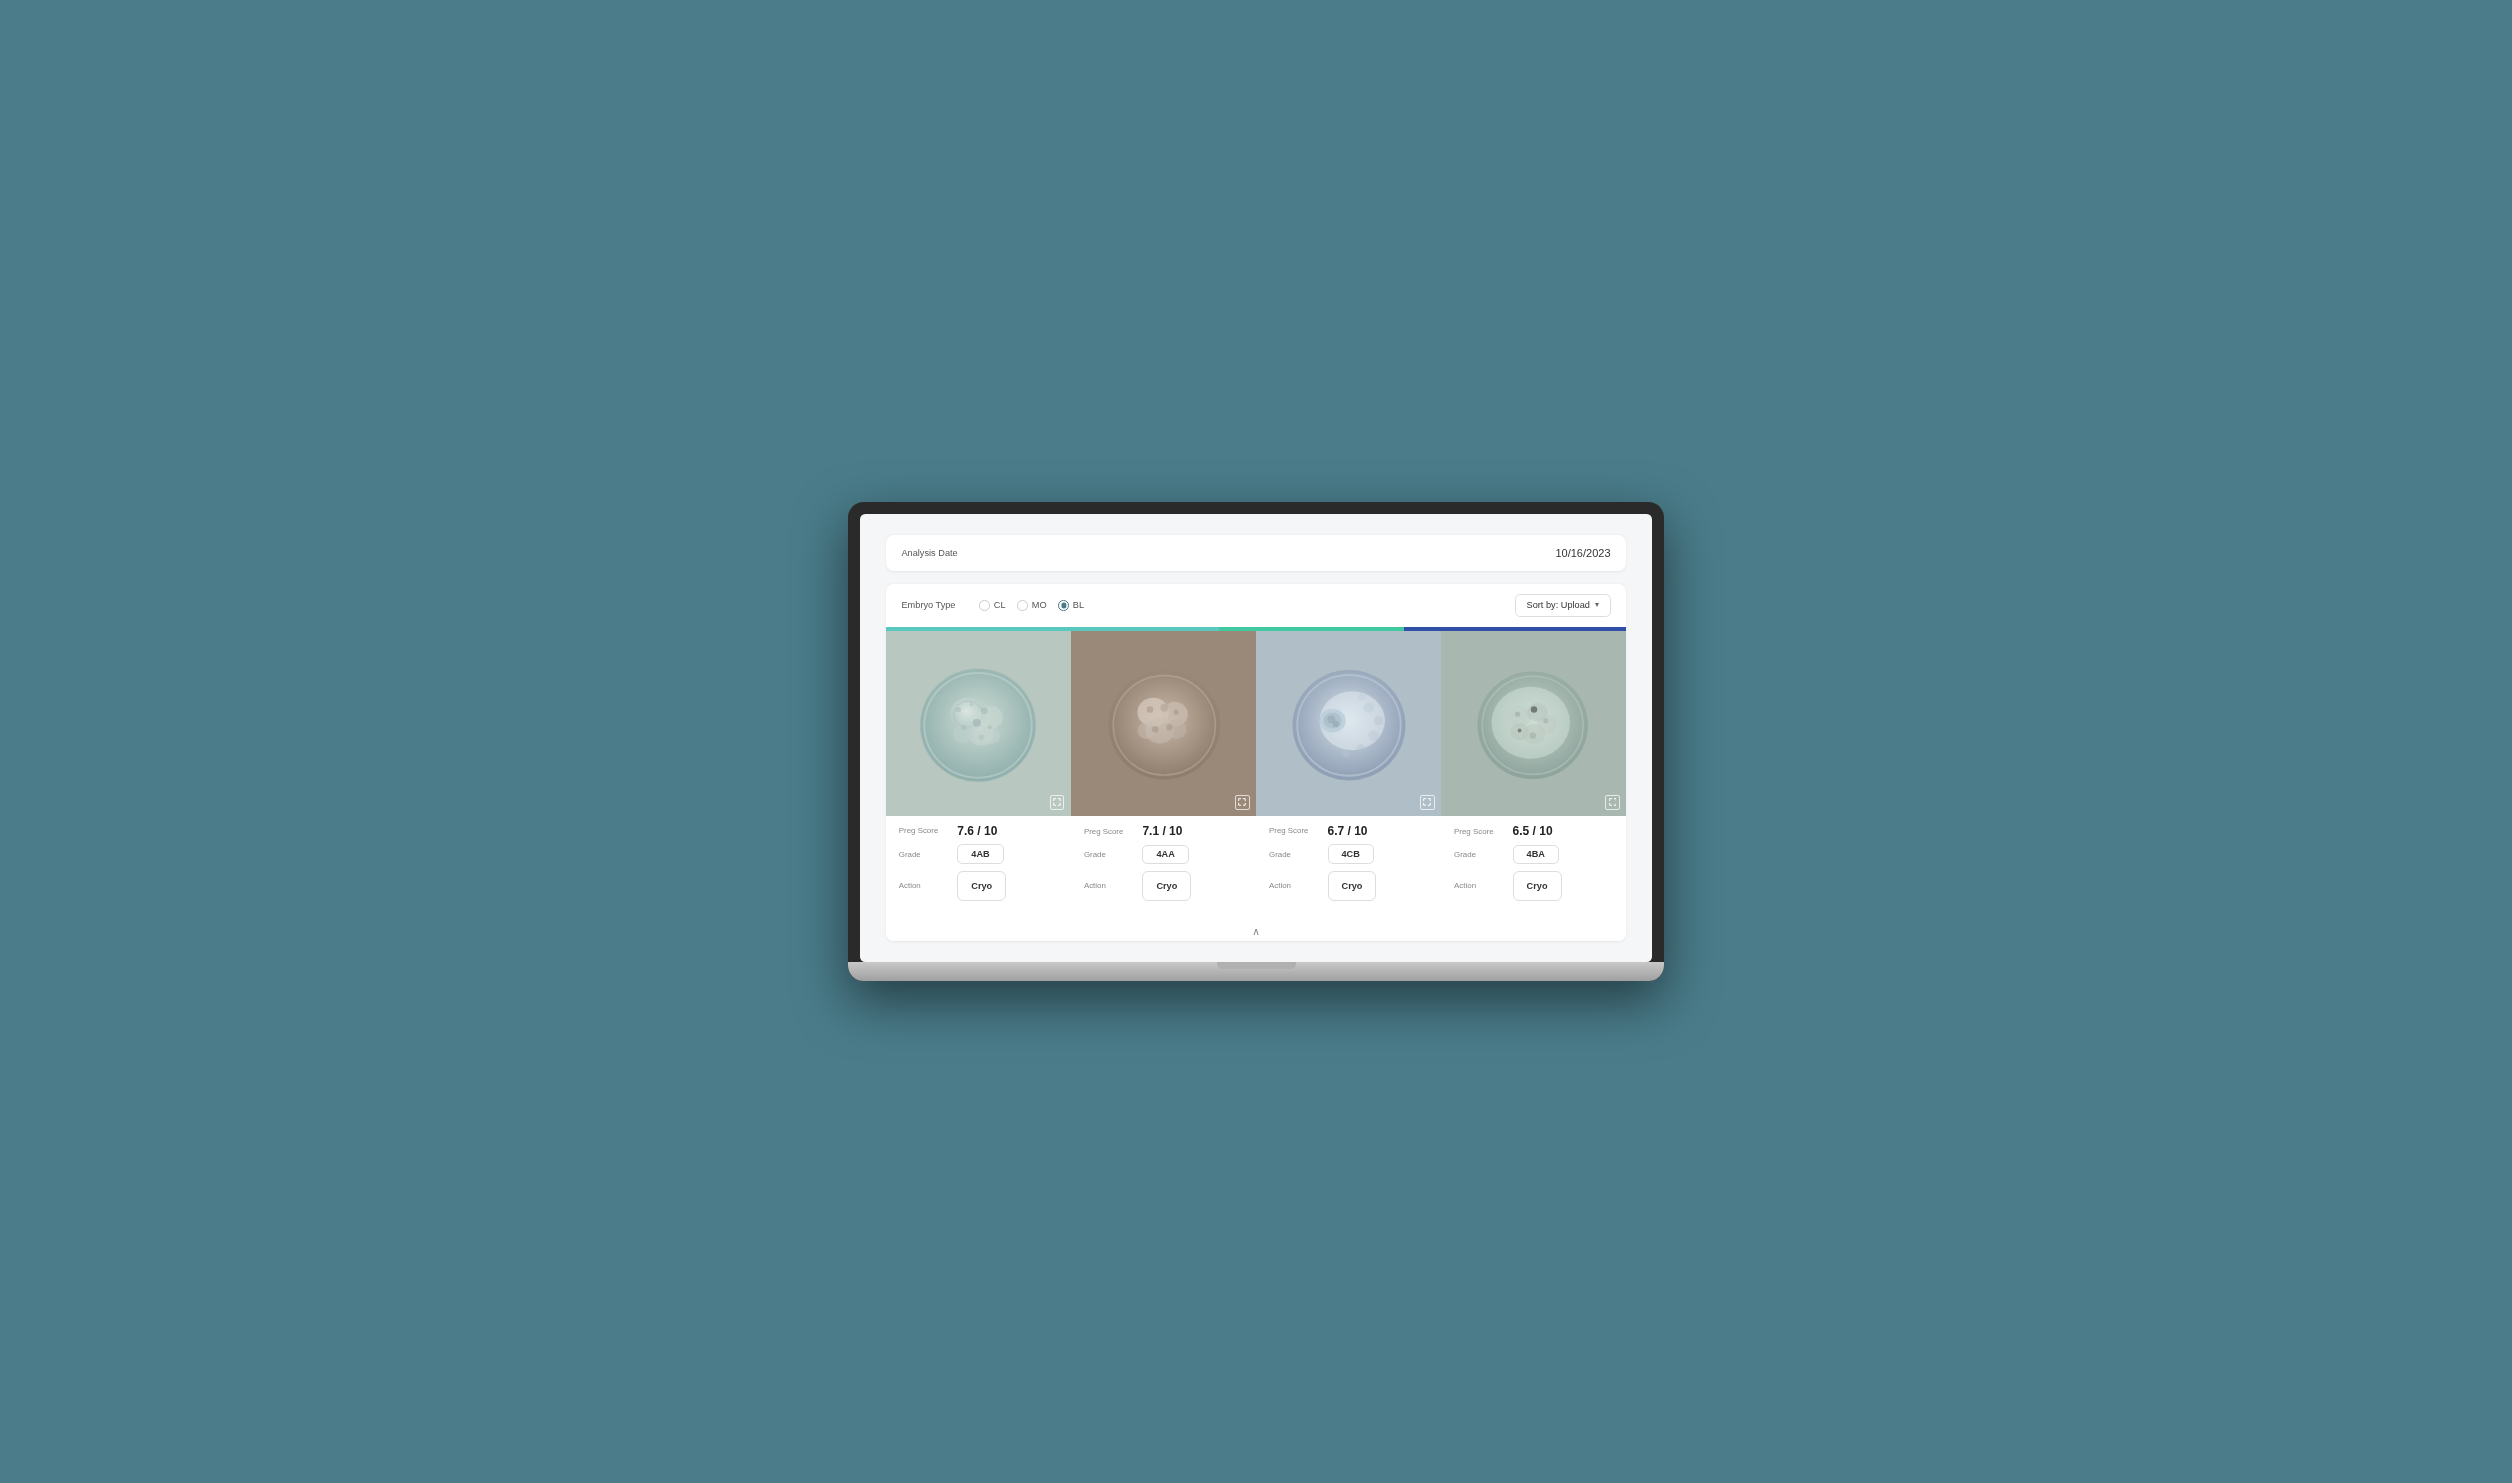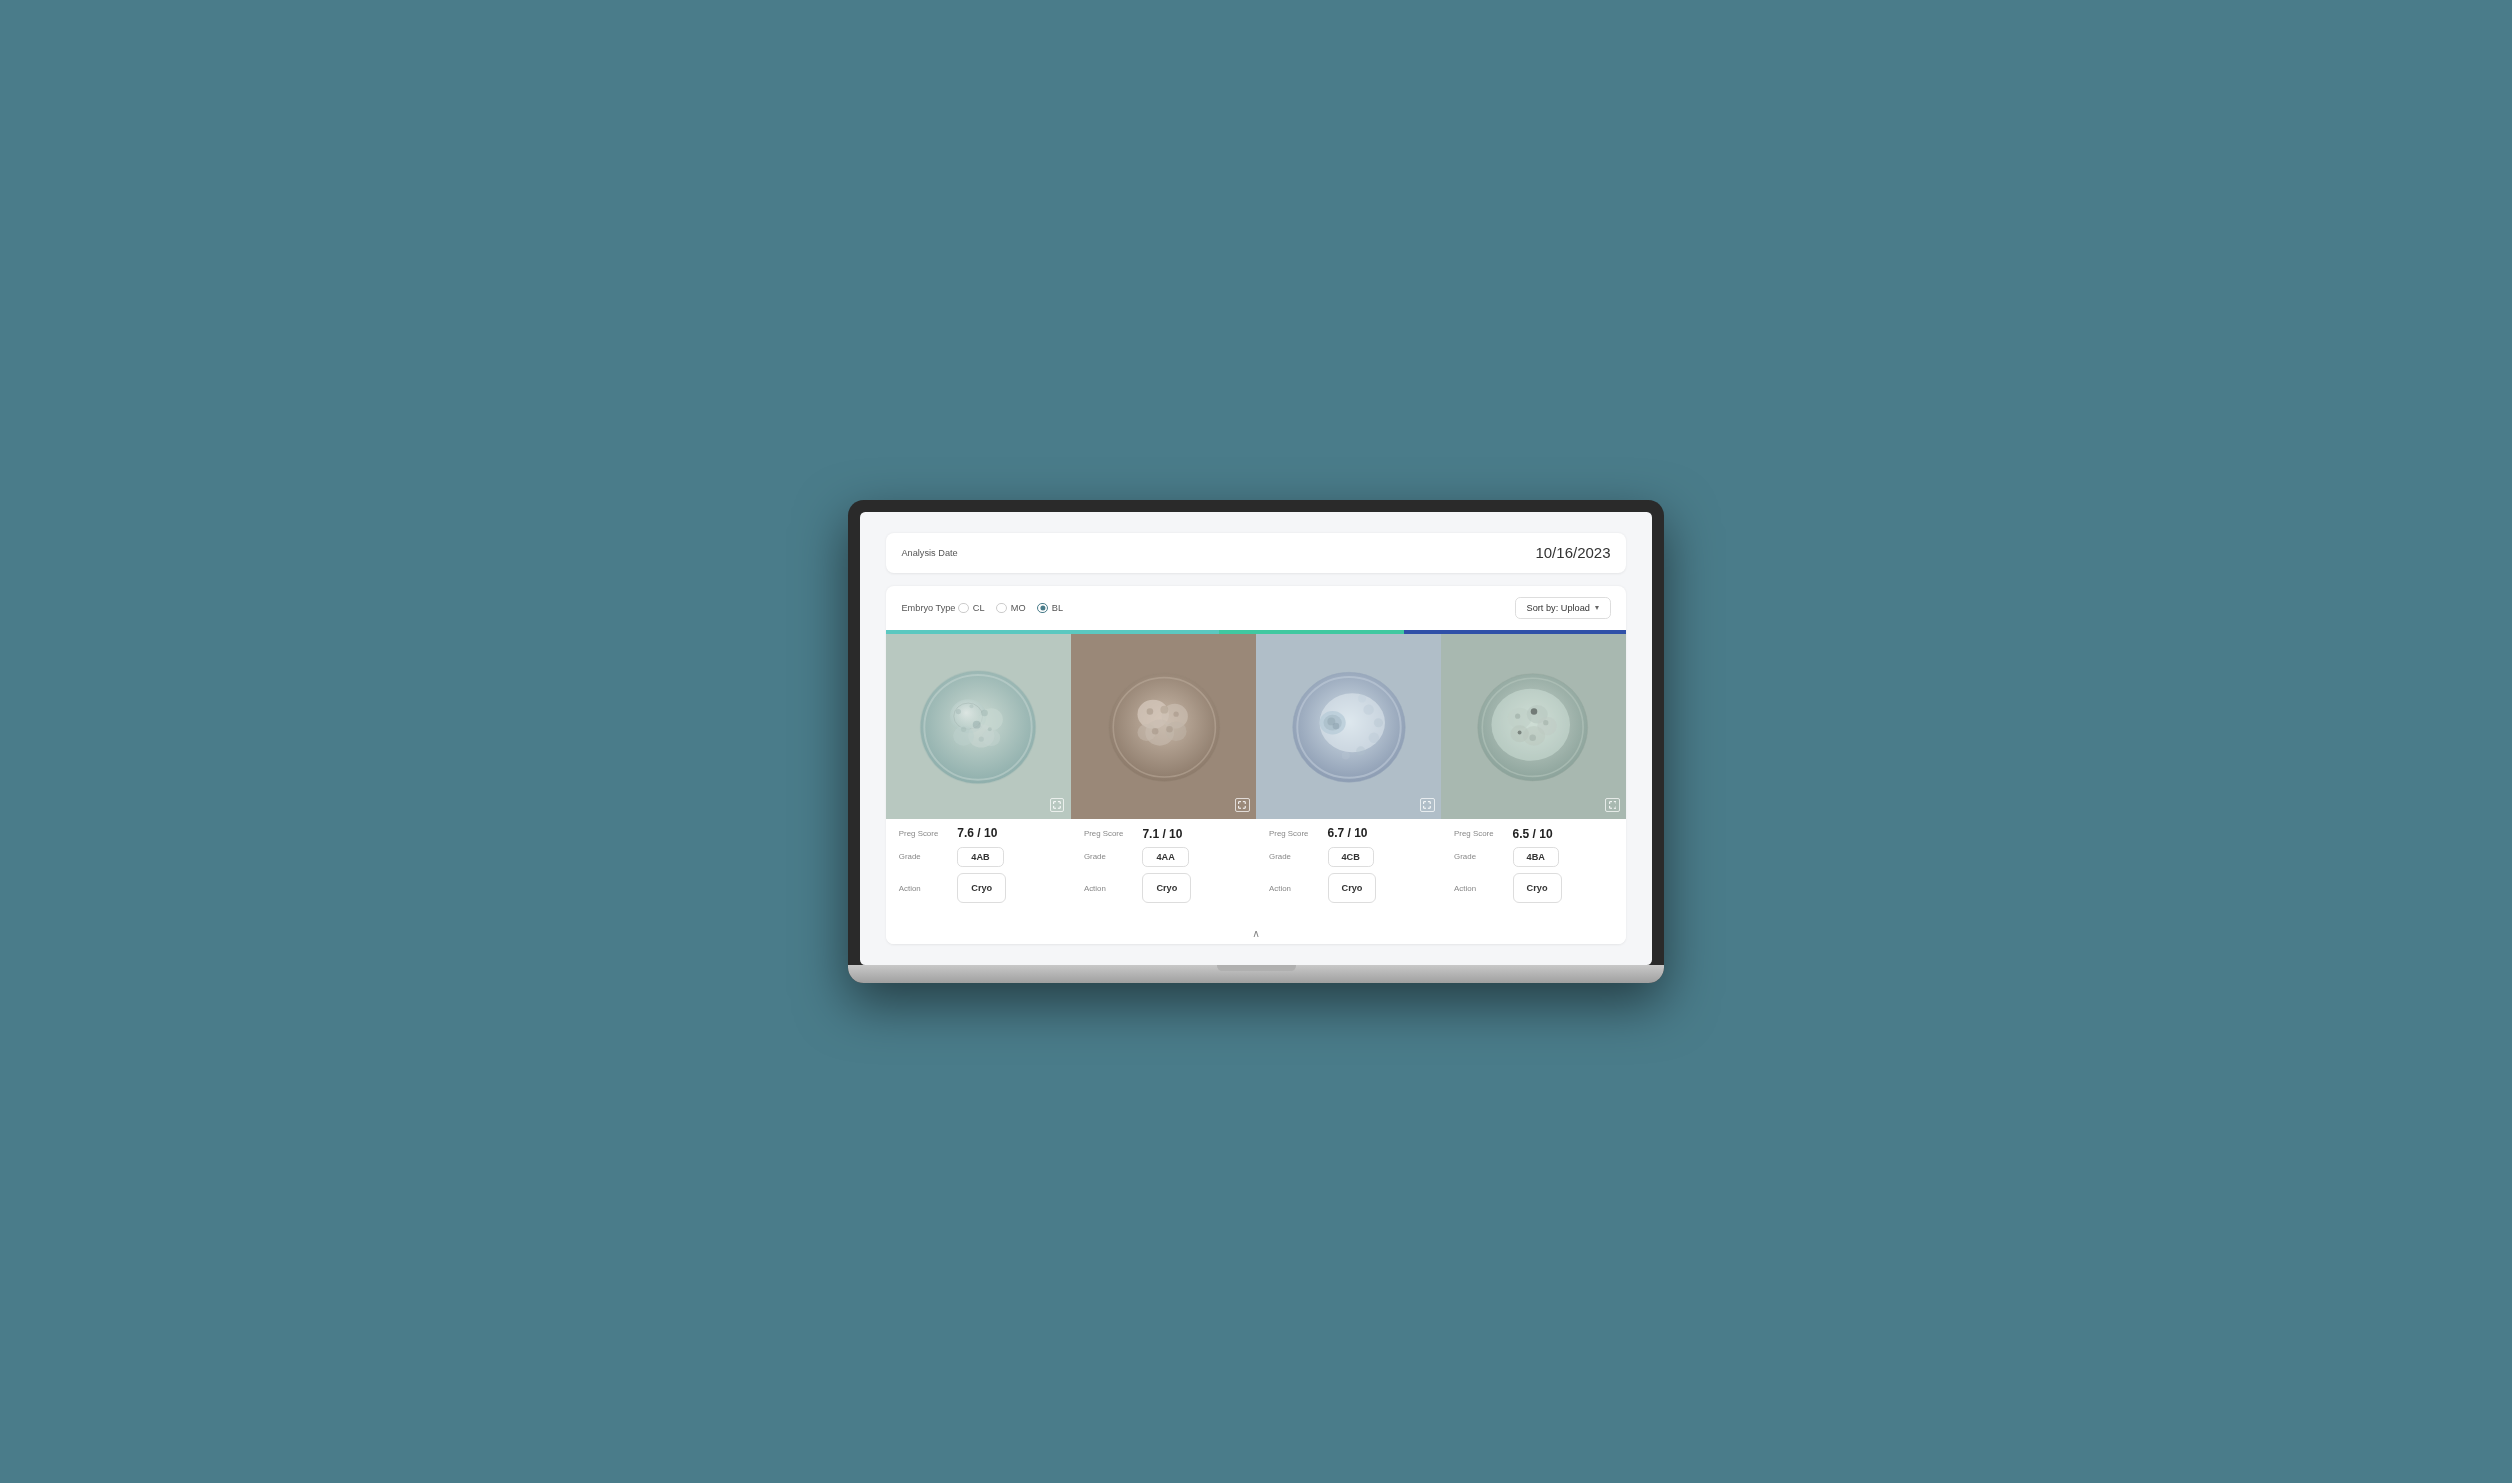--- a/index.html
+++ b/index.html
@@ -72,21 +72,21 @@
       border-bottom: none;
     }
 
     .card-label {
       font-size: 9.2px;
       color: #555;
       font-weight: 400;
     }
 
     .card-value {
-      font-size: 15px;
+      font-size: 11px;
       color: #333;
       font-weight: 400;
     }
 
     .radio-group {
       display: flex;
       align-items: center;
       gap: 11.8px;
     }
 
@@ -298,21 +298,21 @@
       <div class="card">
         <div class="card-row">
           <span class="card-label">Analysis Date</span>
           <span class="card-value">10/16/2023</span>
         </div>
       </div>
 
       <div class="embryo-section">
 
         <div class="embryo-header">
-          <div style="display:flex; align-items:flex-end; gap:3px;">
+          <div style="display:flex; align-items:flex-start; gap:24px;">
             <span class="embryo-type-label">Embryo Type</span>
             <div class="radio-group">
               <label class="radio-item">
                 <div class="radio-circle"></div>
                 <span>CL</span>
               </label>
               <label class="radio-item">
                 <div class="radio-circle"></div>
                 <span>MO</span>
               </label>

